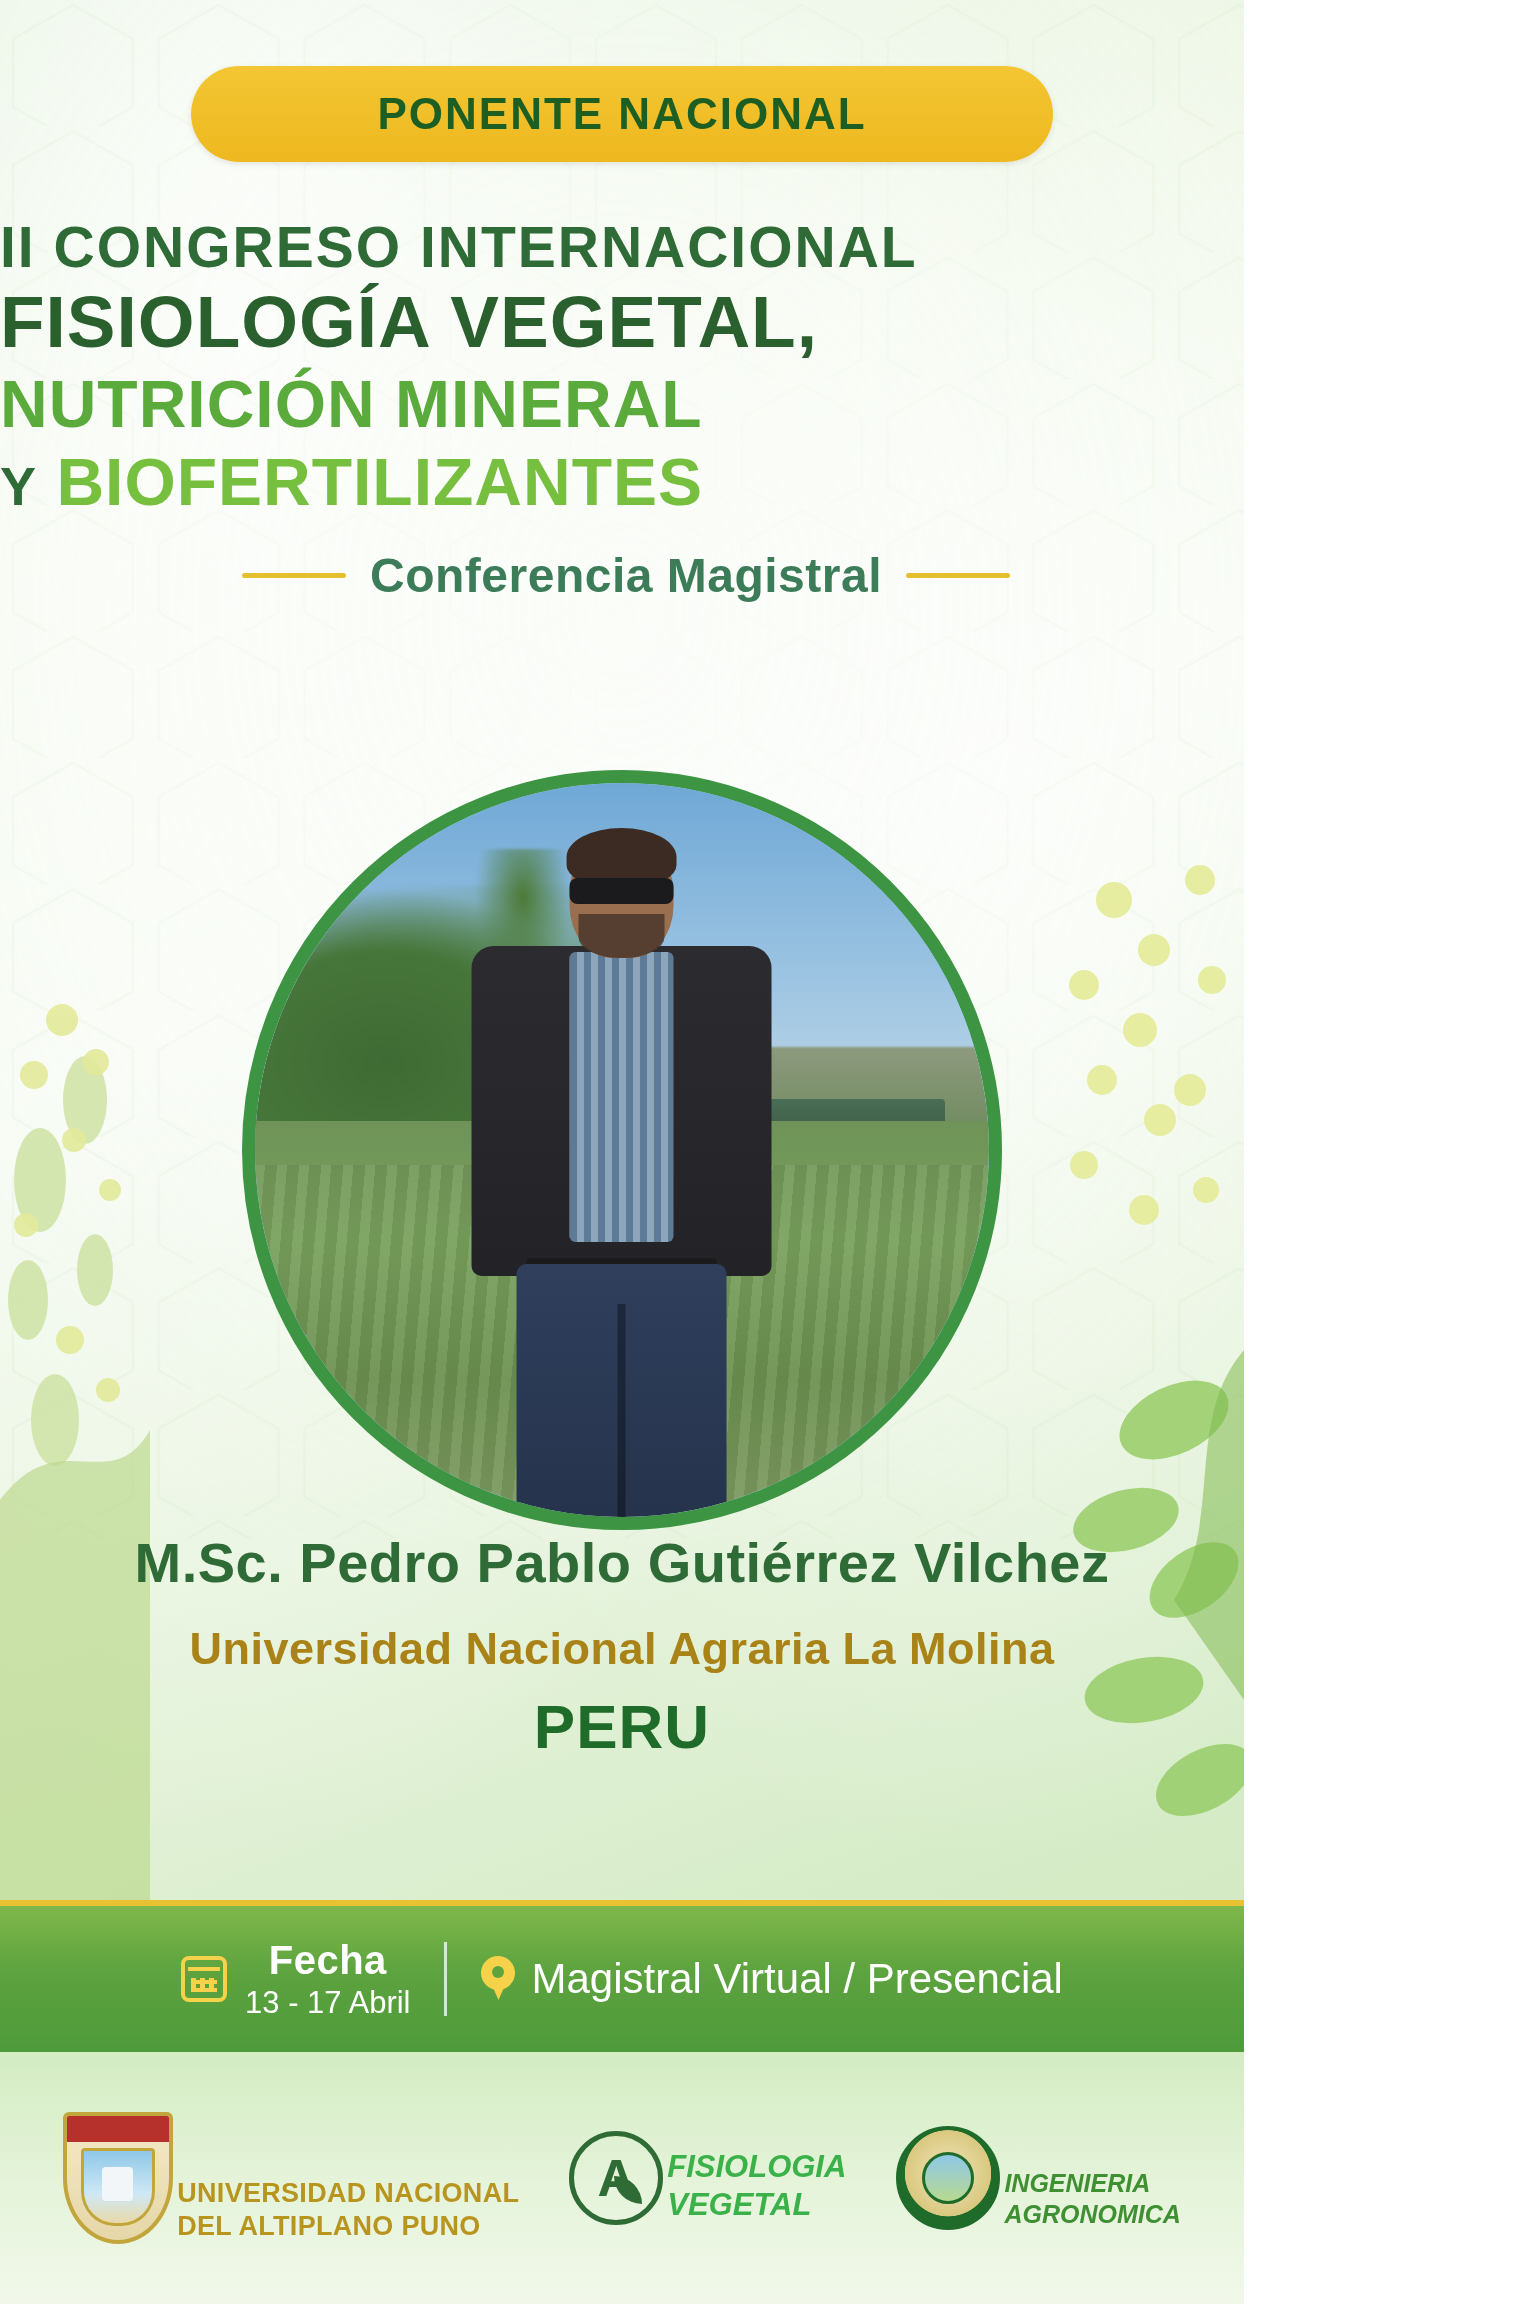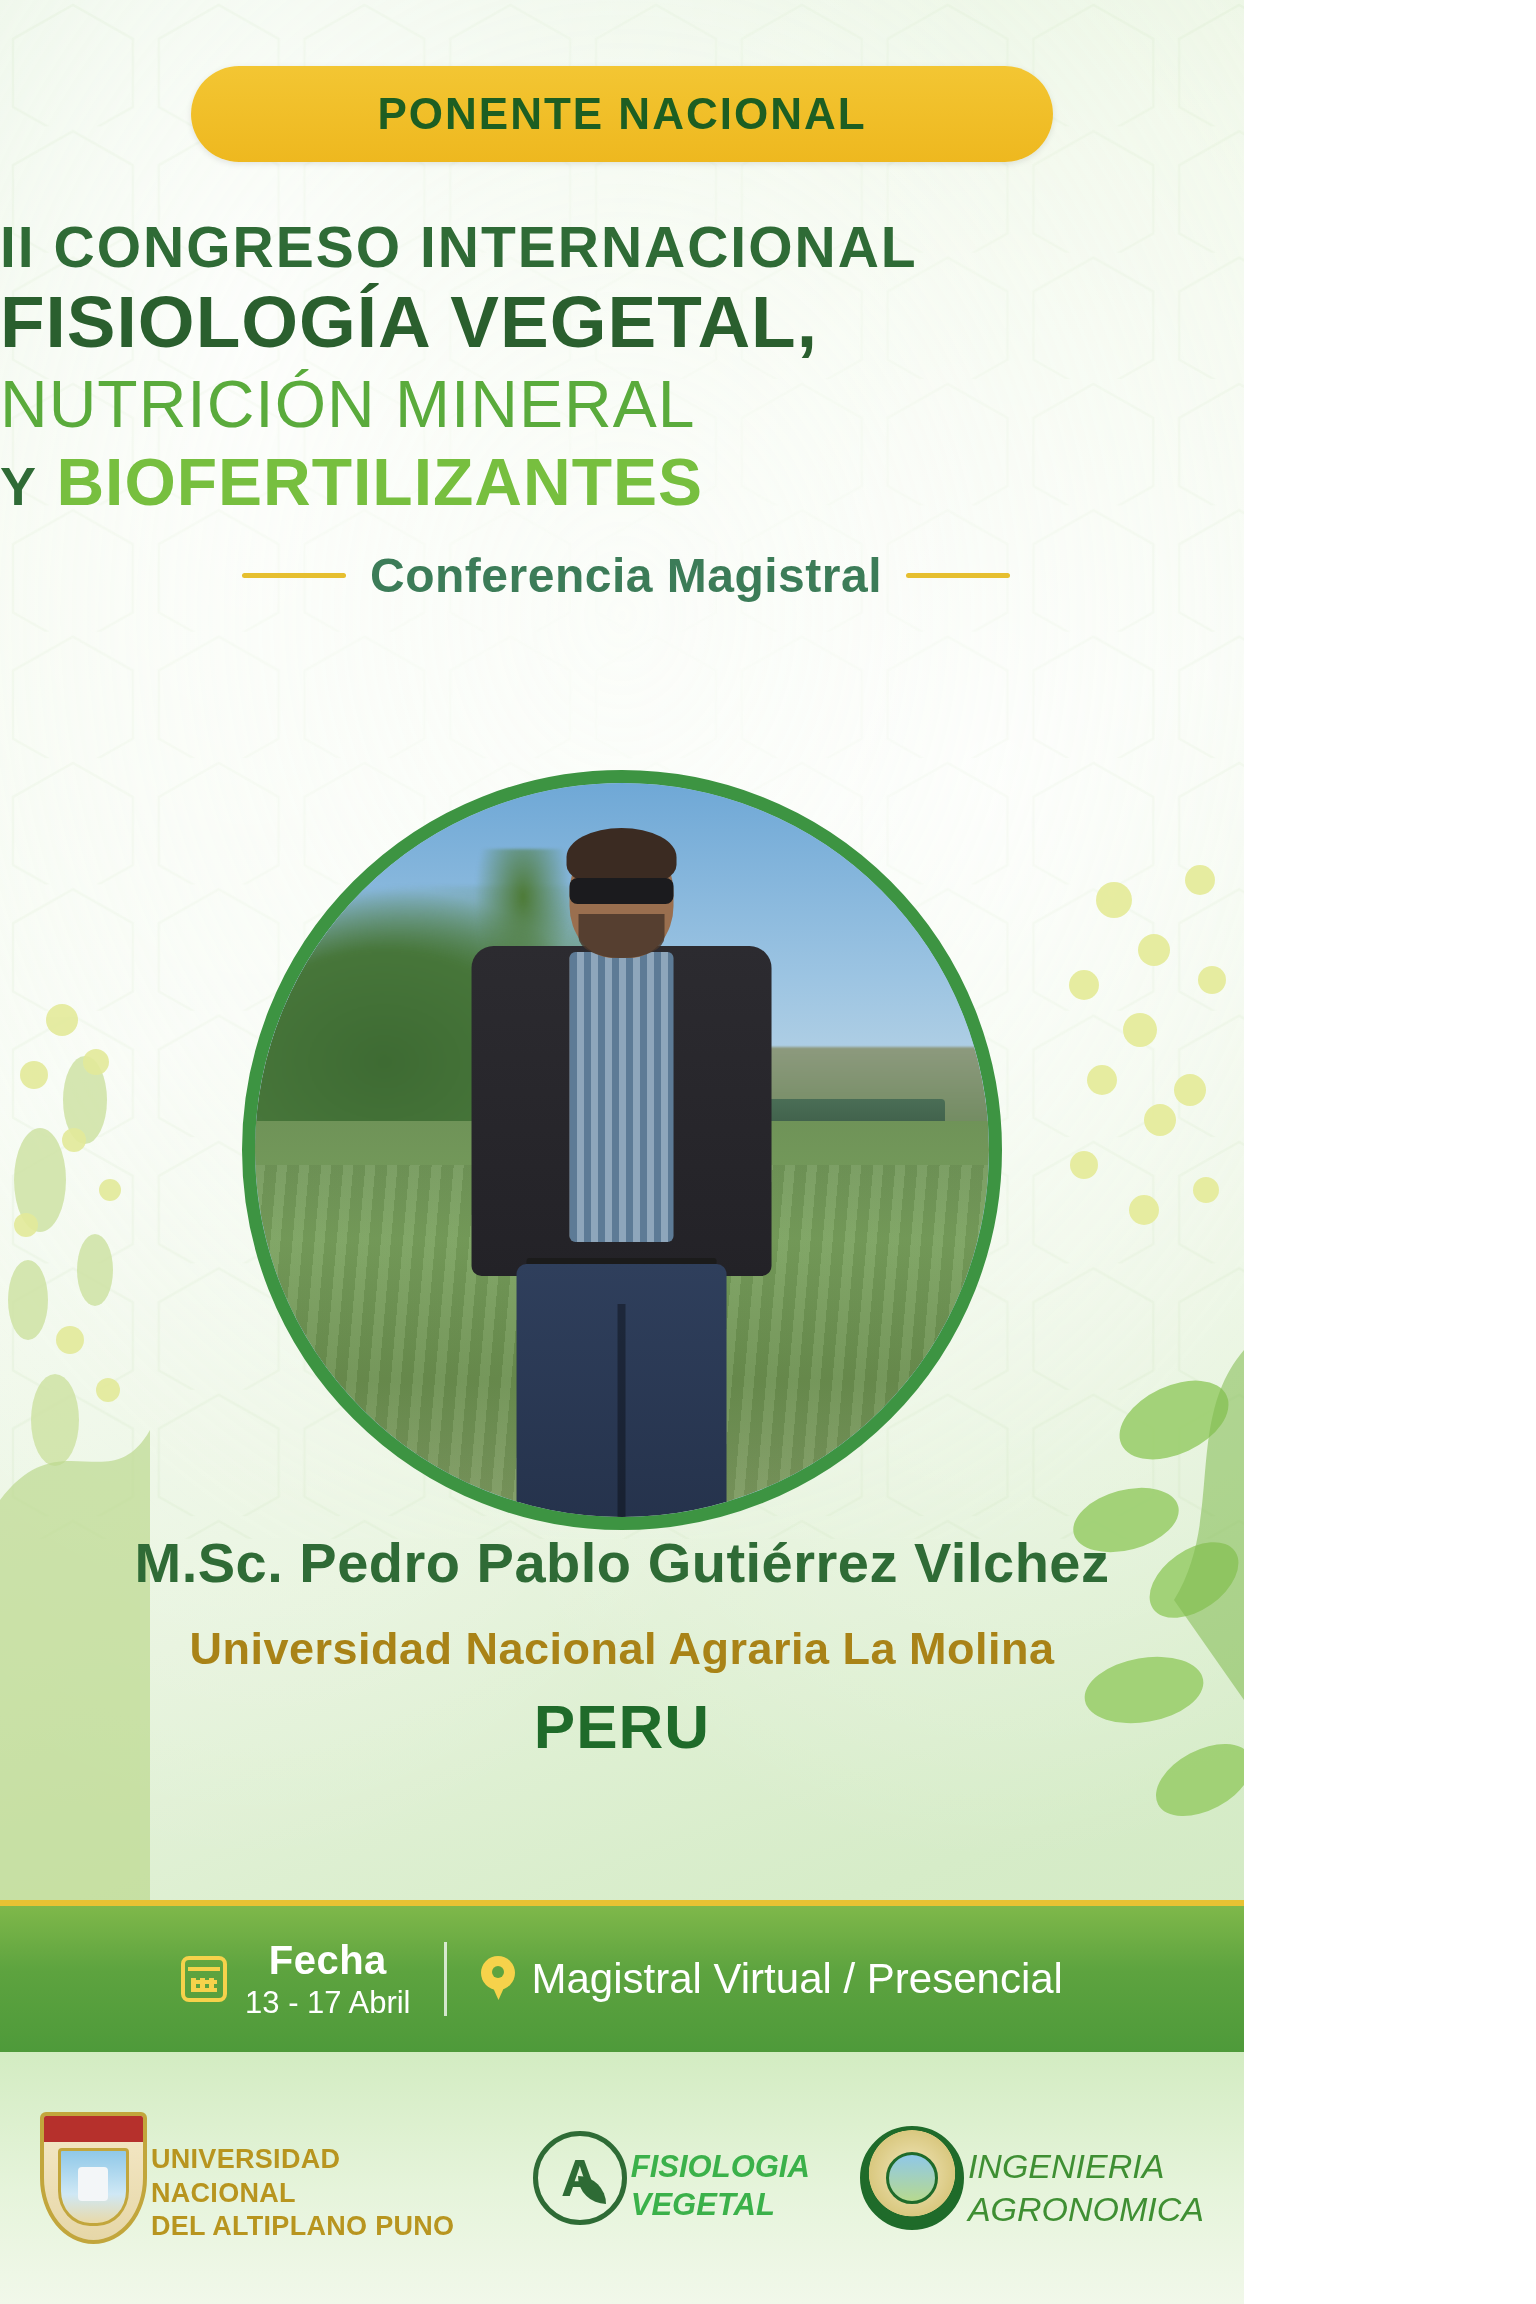--- a/index.html
+++ b/index.html
@@ -49,21 +49,21 @@
   .titles { position: absolute; top: 215px; left: 0; right: 16px; text-align: left; }
   .t1 {
     font-size: 57px; font-weight: bold; letter-spacing: 2px;
     color: #2f6b36; line-height: 1.15;
   }
   .t2 {
     font-size: 73px; font-weight: bold; letter-spacing: 1px;
     color: #2a5f2e; line-height: 1.12; margin-top: 0;
   }
   .t3 {
-    font-size: 66px; font-weight: normal; letter-spacing: 1px;
+    font-size: 66px; font-weight: bold; letter-spacing: 1px;
     color: #5aab3c; line-height: 1.12; margin-top: 6px;
   }
   .t4 {
     font-size: 66px; font-weight: bold; letter-spacing: 1px;
     line-height: 1.12; margin-top: 4px;
   }
   .t4 .y { color: #2f6b36; font-size: 54px; }
   .t4 .rest { color: #77bf3f; }
   .subtitle-row {
     margin-top: 28px;
@@ -223,21 +223,21 @@
   .gear-logo {
     width: 104px; height: 104px; border-radius: 50%;
     background: radial-gradient(circle at 50% 45%, #f2e7bd 0%, #d9c87f 60%, #1f6b2a 61%, #1f6b2a 100%);
     border: 4px solid #1f6b2a; position: relative;
   }
   .gear-logo::after {
     content: ""; position: absolute; left: 22px; top: 22px; right: 22px; bottom: 22px;
     border-radius: 50%; background: linear-gradient(180deg,#8fc8e8 0%, #b7d98f 100%);
     border: 3px solid #1f6b2a;
   }
-  .ia-text { color: #3f8f33; font-weight: normal; font-style: italic; font-size: 34px; line-height: 1.25; }
+  .ia-text { color: #3f8f33; font-weight: bold; font-style: italic; font-size: 25px; line-height: 1.25; }
 </style>
 </head>
 <body>
 
 <div class="poster">
 
   <svg class="bg-pattern" viewBox="0 0 1536 2304" preserveAspectRatio="none">
     <defs>
       <pattern id="hexes" width="180" height="156" patternUnits="userSpaceOnUse">
         <polygon points="90,6 164,48 164,132 90,174 16,132 16,48" fill="none" stroke="#bcd9a8" stroke-width="3"></polygon>

